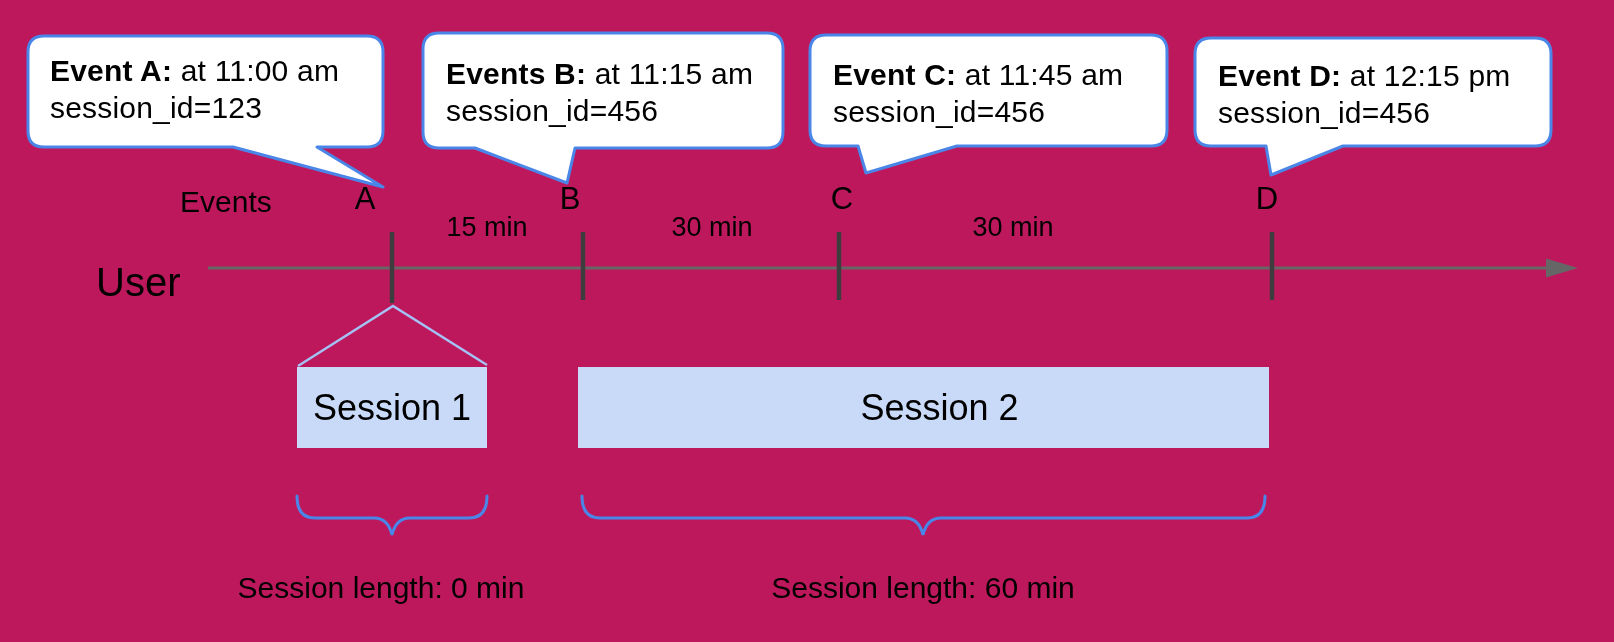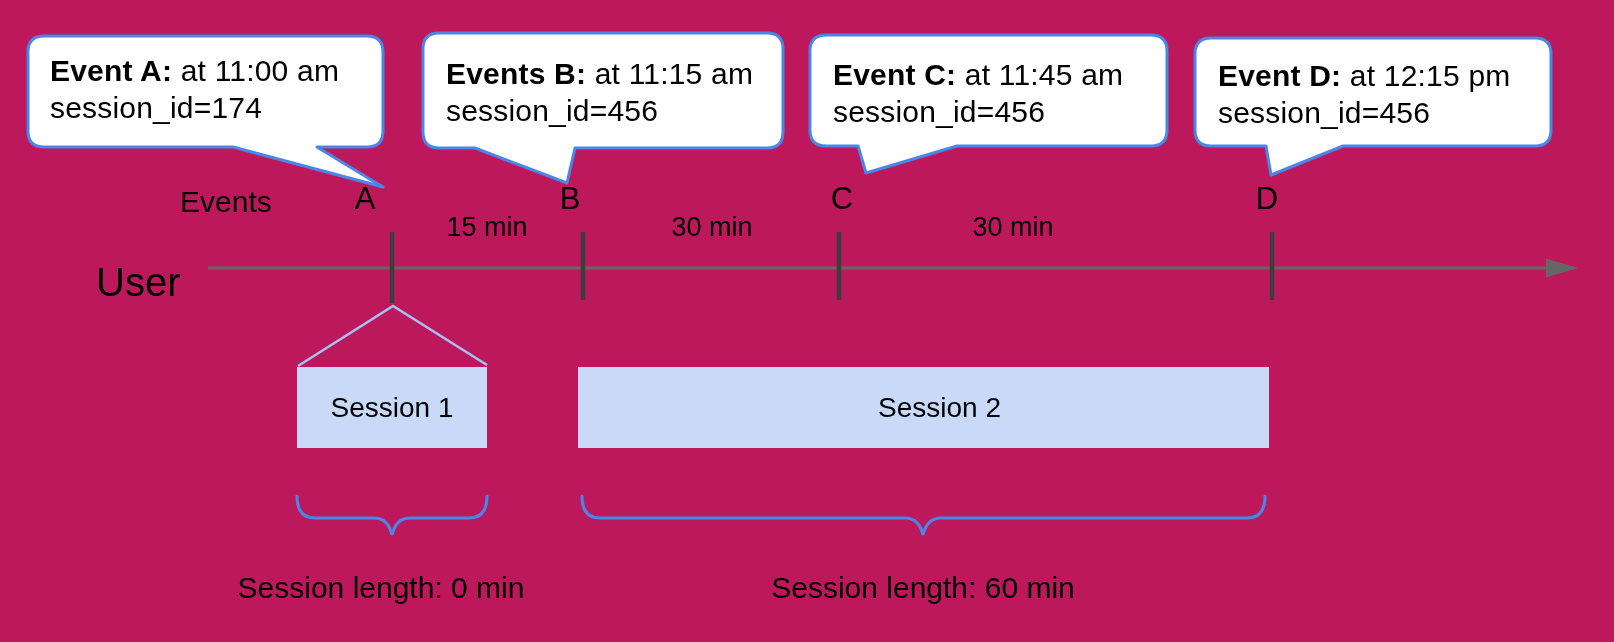--- a/index.html
+++ b/index.html
@@ -27,21 +27,21 @@
   .interval-label{
     position:absolute;top:214px;
     font-size:27px;line-height:27px;
     transform:translateX(-50%);
   }
   .axis-events{left:180px;top:187px;font-size:30px;line-height:30px;}
   .axis-user{left:96px;top:264px;font-size:40px;line-height:36px;}
   .session-label{
     position:absolute;
     display:flex;align-items:center;justify-content:center;
-    font-size:28px;
+    font-size:36px;
   }
   .session1-label{left:297px;top:367px;width:190px;height:81px;}
   .session2-label{left:578px;top:367px;width:691px;height:81px;padding-left:16px;}
   .length-label{
     position:absolute;top:571px;
     font-size:30px;line-height:34px;
     transform:translateX(-50%);
   }
   .len1{left:381px;}
   .len2{left:923px;}
@@ -70,21 +70,21 @@
     <path d="M582 496 Q582 518 600 518 L905 518 Q919 518 923 535 Q927 518 941 518 L1247 518 Q1265 518 1265 496" fill="none" stroke="#4a86e8" stroke-width="3" stroke-linecap="round"></path>
 
     <path d="M44 36 H367 Q383 36 383 52 V131 Q383 147 367 147 H317 L383 187 L233 147 H44 Q28 147 28 131 V52 Q28 36 44 36 Z" fill="#ffffff" stroke="#4a86e8" stroke-width="3" stroke-linejoin="round"></path>
     <path d="M439 33 H767 Q783 33 783 49 V132 Q783 148 767 148 H575 L567 183 L475 148 H439 Q423 148 423 132 V49 Q423 33 439 33 Z" fill="#ffffff" stroke="#4a86e8" stroke-width="3" stroke-linejoin="round"></path>
     <path d="M826 35 H1151 Q1167 35 1167 51 V130 Q1167 146 1151 146 H957 L866 173 L858 146 H826 Q810 146 810 130 V51 Q810 35 826 35 Z" fill="#ffffff" stroke="#4a86e8" stroke-width="3" stroke-linejoin="round"></path>
     <path d="M1211 38 H1535 Q1551 38 1551 54 V130 Q1551 146 1535 146 H1343 L1271 175 L1266 146 H1211 Q1195 146 1195 130 V54 Q1195 38 1211 38 Z" fill="#ffffff" stroke="#4a86e8" stroke-width="3" stroke-linejoin="round"></path>
   </svg>
 
   <div class="bubble-text" style="left:50px;top:52px;">
     <div><b>Event A:</b><span> at 11:00 am</span></div>
-    <div>session_id=174</div>
+    <div>session_id=123</div>
   </div>
   <div class="bubble-text" style="left:446px;top:55px;">
     <div><b>Events B:</b><span> at 11:15 am</span></div>
     <div>session_id=456</div>
   </div>
   <div class="bubble-text" style="left:833px;top:56px;">
     <div><b>Event C:</b><span> at 11:45 am</span></div>
     <div>session_id=456</div>
   </div>
   <div class="bubble-text" style="left:1218px;top:57px;">

